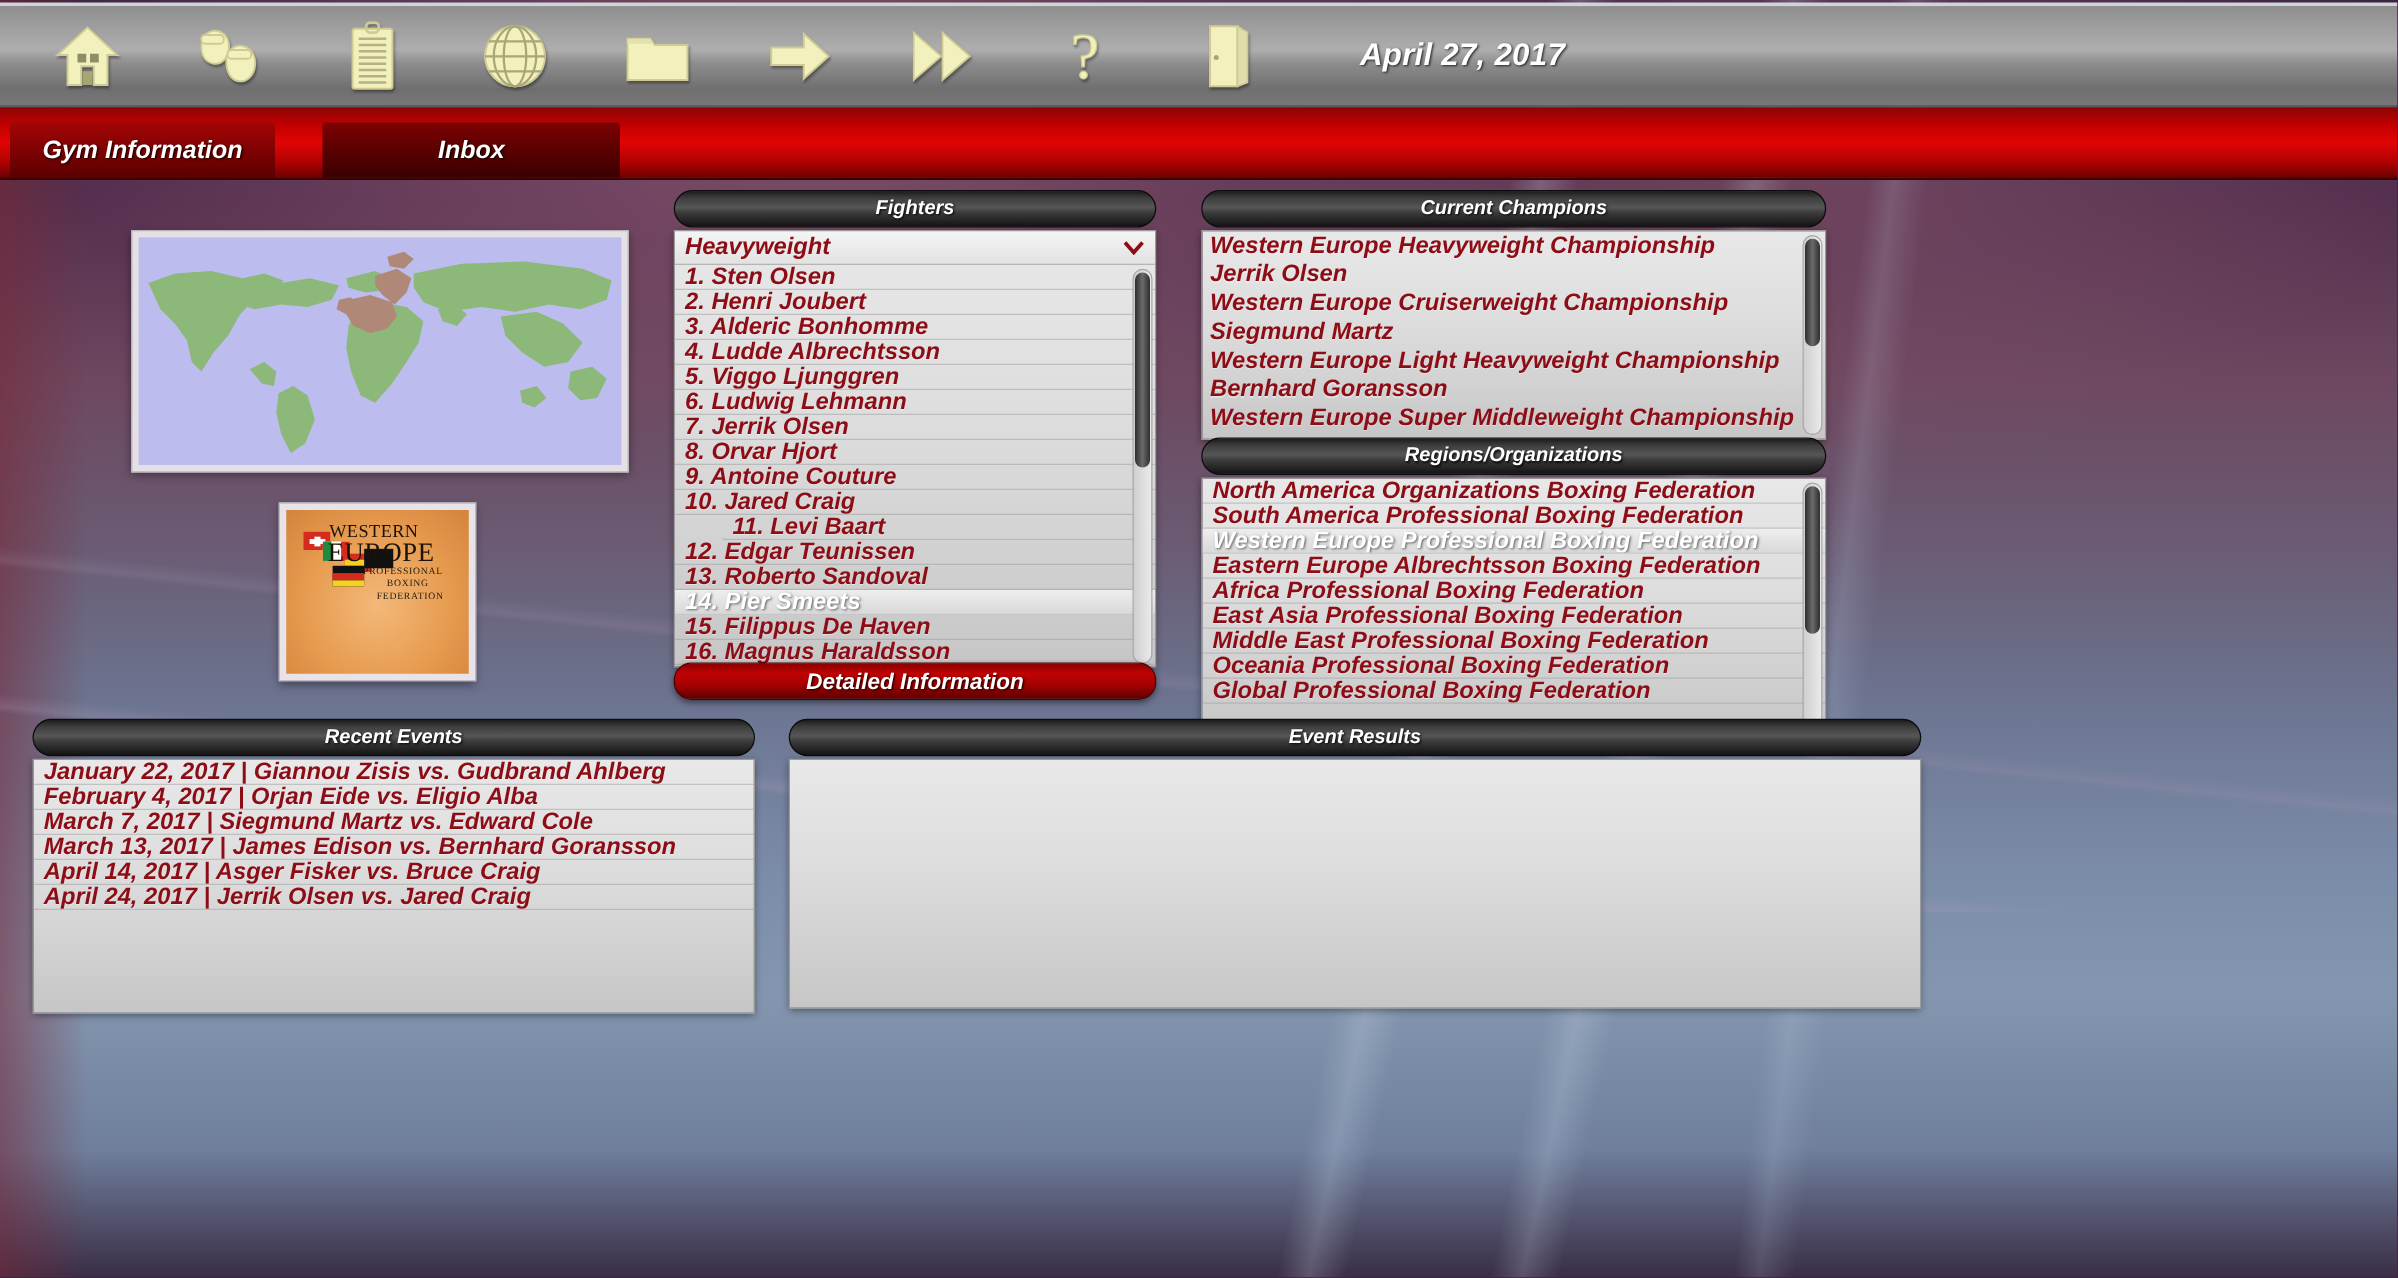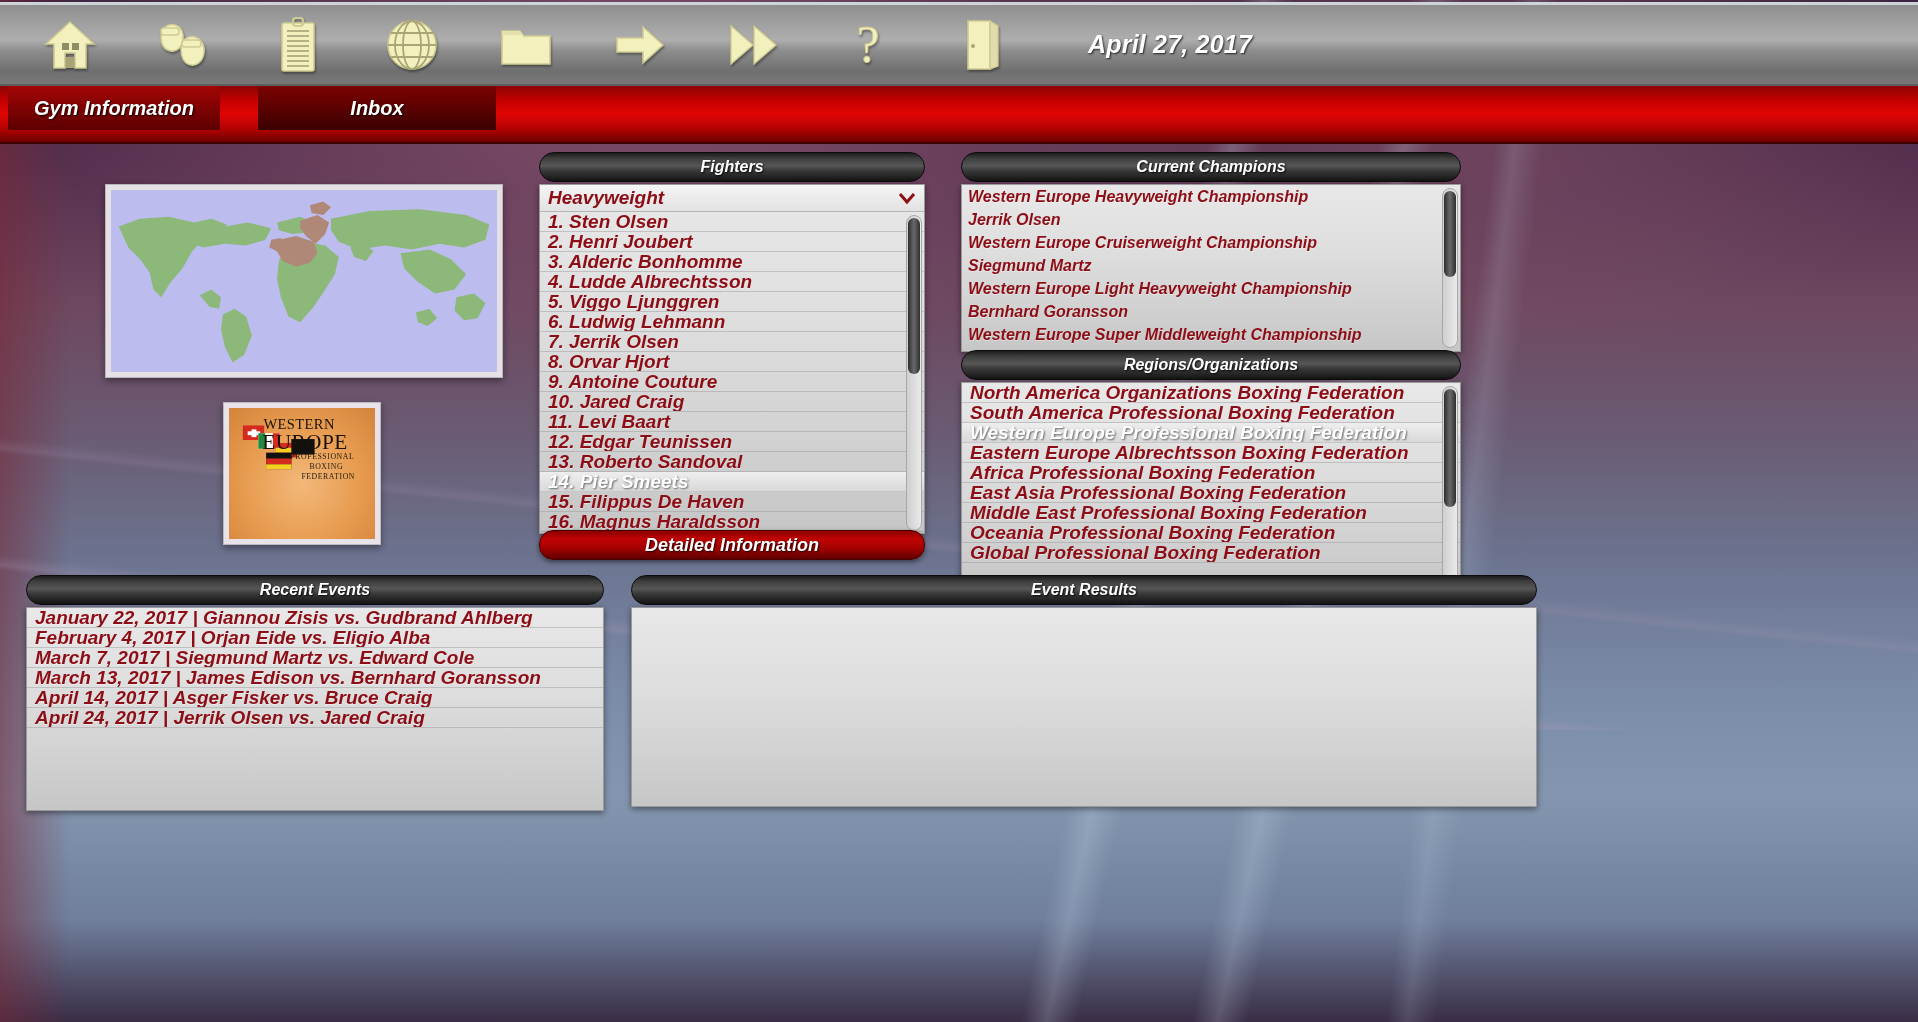--- a/index.html
+++ b/index.html
@@ -55,21 +55,21 @@
     color:#ffffff; font-size:25px; font-style:italic; font-weight:bold;
     text-shadow:1px 1px 2px rgba(0,0,0,0.75);
     letter-spacing:0.2px;
   }
 
   
   #tabbar{
     position:absolute; left:0; top:86px; width:1918px; height:58px;
     background:linear-gradient(to bottom,#8c0404 0%, #c40000 26%, #e00505 50%, #b00202 78%, #6d0000 100%);
     border-bottom:2px solid #3d0000;
-    display:flex; 
+    display:flex; align-items:flex-end;
   }
   .tab{
     height:44px; margin-left:8px; padding:0 26px;
     display:flex; align-items:center; justify-content:center;
     color:#ffffff; font-size:20px; font-weight:bold; font-style:italic;
     text-shadow:1px 1px 2px rgba(0,0,0,0.85);
     border-radius:3px 3px 0 0; cursor:pointer; white-space:nowrap;
   }
   .tab.sel{ background:linear-gradient(to bottom,#a30505,#5c0000); min-width:200px; }
   .tab.unsel{ background:linear-gradient(to bottom,#7c0202,#3a0000); min-width:238px; margin-left:38px; }
@@ -153,21 +153,21 @@
     display:flex; align-items:center; justify-content:center;
     color:#ffffff; font-size:18px; font-weight:bold; font-style:italic;
     text-shadow:1px 1px 2px rgba(0,0,0,0.9); cursor:pointer;
     box-shadow:0 2px 5px rgba(0,0,0,0.5);
   }
 
   
   #champions{ left:961px; top:152px; width:500px; }
   #regions{ left:961px; top:350px; width:500px; }
   .champ-row{
-    color:#8c0d15; font-size:16px; font-weight:bold; font-style:italic;
+    color:#8c0d15; font-size:19px; font-weight:bold; font-style:italic;
     padding:0 6px; display:flex; align-items:center; white-space:nowrap;
     text-shadow:0 1px 0 rgba(255,255,255,0.4);
   }
 
   
   #recent{ left:26px; top:575px; width:578px; }
   #results{ left:631px; top:575px; width:906px; }
 </style>
 </head>
 <body>
@@ -332,21 +332,21 @@
         <div class="row" style="height: 20px;">1. Sten Olsen</div>
         <div class="row" style="height: 20px;">2. Henri Joubert</div>
         <div class="row" style="height: 20px;">3. Alderic Bonhomme</div>
         <div class="row" style="height: 20px;">4. Ludde Albrechtsson</div>
         <div class="row" style="height: 20px;">5. Viggo Ljunggren</div>
         <div class="row" style="height: 20px;">6. Ludwig Lehmann</div>
         <div class="row" style="height: 20px;">7. Jerrik Olsen</div>
         <div class="row" style="height: 20px;">8. Orvar Hjort</div>
         <div class="row" style="height: 20px;">9. Antoine Couture</div>
         <div class="row" style="height: 20px;">10. Jared Craig</div>
-        <div class="row" style="height: 20px;">11. Levi Baart</div>
+        <div class="row" style="height: 20px; margin-left: 38px;">11. Levi Baart</div>
         <div class="row" style="height: 20px;">12. Edgar Teunissen</div>
         <div class="row" style="height: 20px;">13. Roberto Sandoval</div>
         <div class="row sel" style="height: 20px;">14. Pier Smeets</div>
         <div class="row" style="height: 20px;">15. Filippus De Haven</div>
         <div class="row" style="height: 20px;">16. Magnus Haraldsson</div>
       </div>
     <div class="sbar" style="top:30px;height:316px;">
       <div class="sthumb" style="top:2px;height:156px;"></div>
     </div>
   </div>

